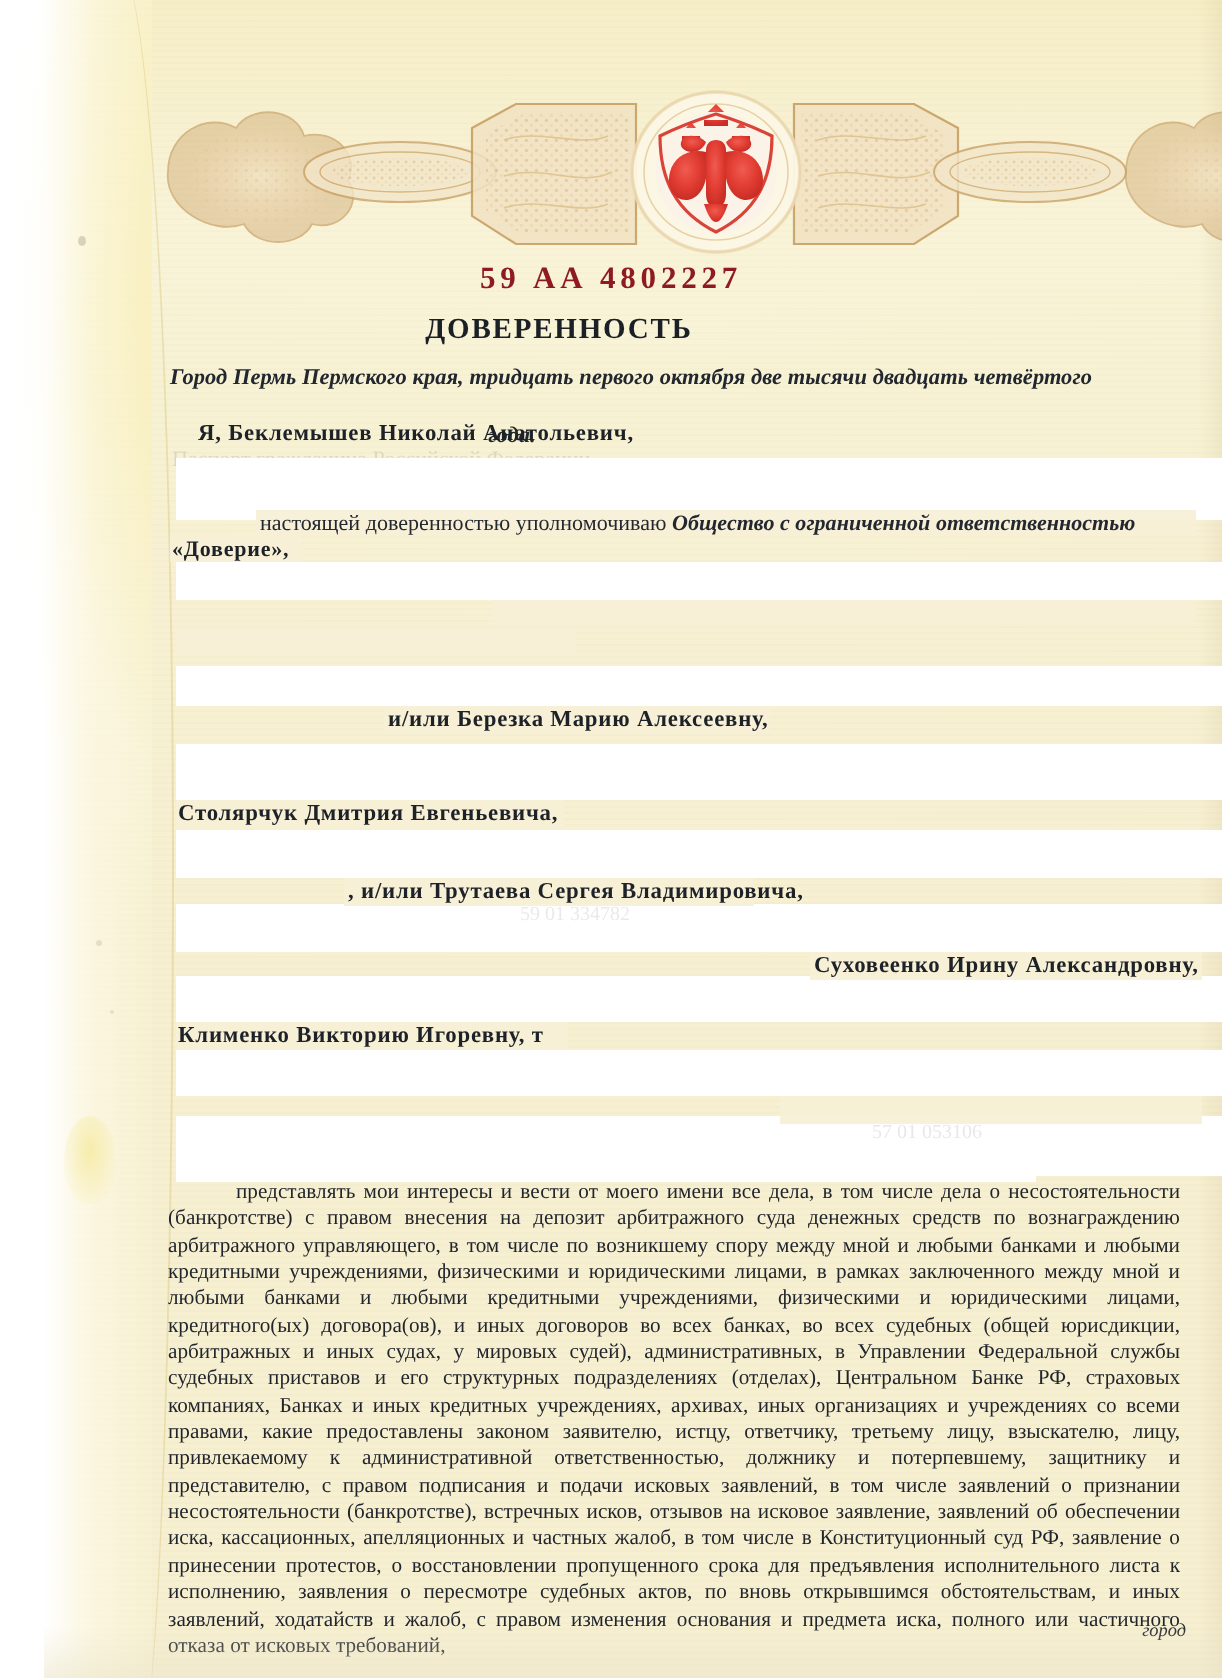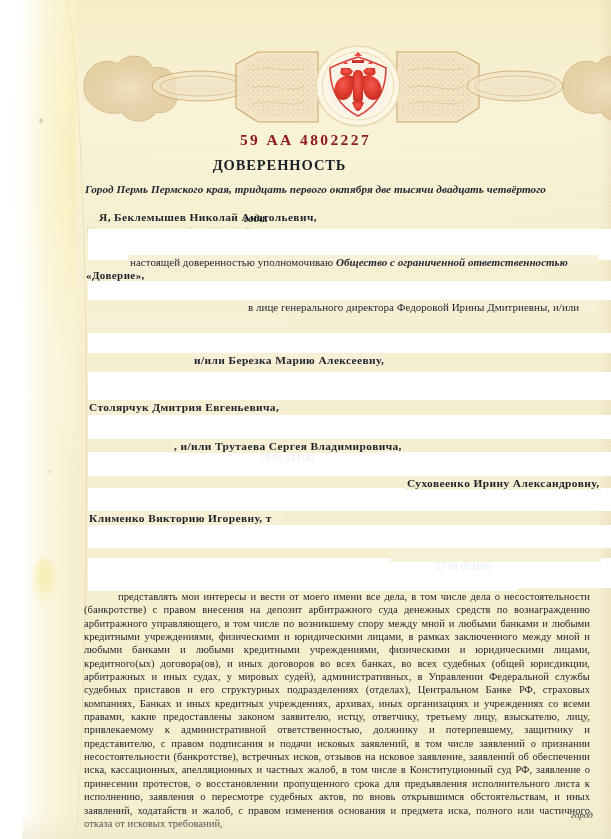--- a/index.html
+++ b/index.html
@@ -342,21 +342,20 @@
 
   <div class="band" style="left:128px;top:255px;width:470px;height:13px;"></div>
   <div class="txt runline" style="left:130px;top:256px;">
     <span>настоящей доверенностью уполномочиваю </span><b>Общество с ограниченной ответственностью</b>
   </div>
 
   <div class="band" style="left:85px;top:268px;width:66px;height:13px;"></div>
   <div class="txt name" style="left:86px;top:269px;font-size:11px;">«Доверие»,</div>
 
   <div class="band" style="left:246px;top:300px;width:352px;height:13px;"></div>
-  <div class="txt runline" style="left:248px;top:301px;">в лице генерального директора Федоровой Ирины Дмитриевны, и/или</div>
 
   <div class="band" style="left:88px;top:314px;width:200px;height:14px;"></div>
 
   <div class="band" style="left:192px;top:353px;width:193px;height:14px;"></div>
   <div class="txt name" style="left:194px;top:354px;">и/или  Березка  Марию  Алексеевну,</div>
 
   <div class="band" style="left:88px;top:400px;width:194px;height:14px;"></div>
   <div class="txt name" style="left:89px;top:401px;">Столярчук  Дмитрия  Евгеньевича,</div>
 
   <div class="band" style="left:172px;top:439px;width:205px;height:14px;"></div>

